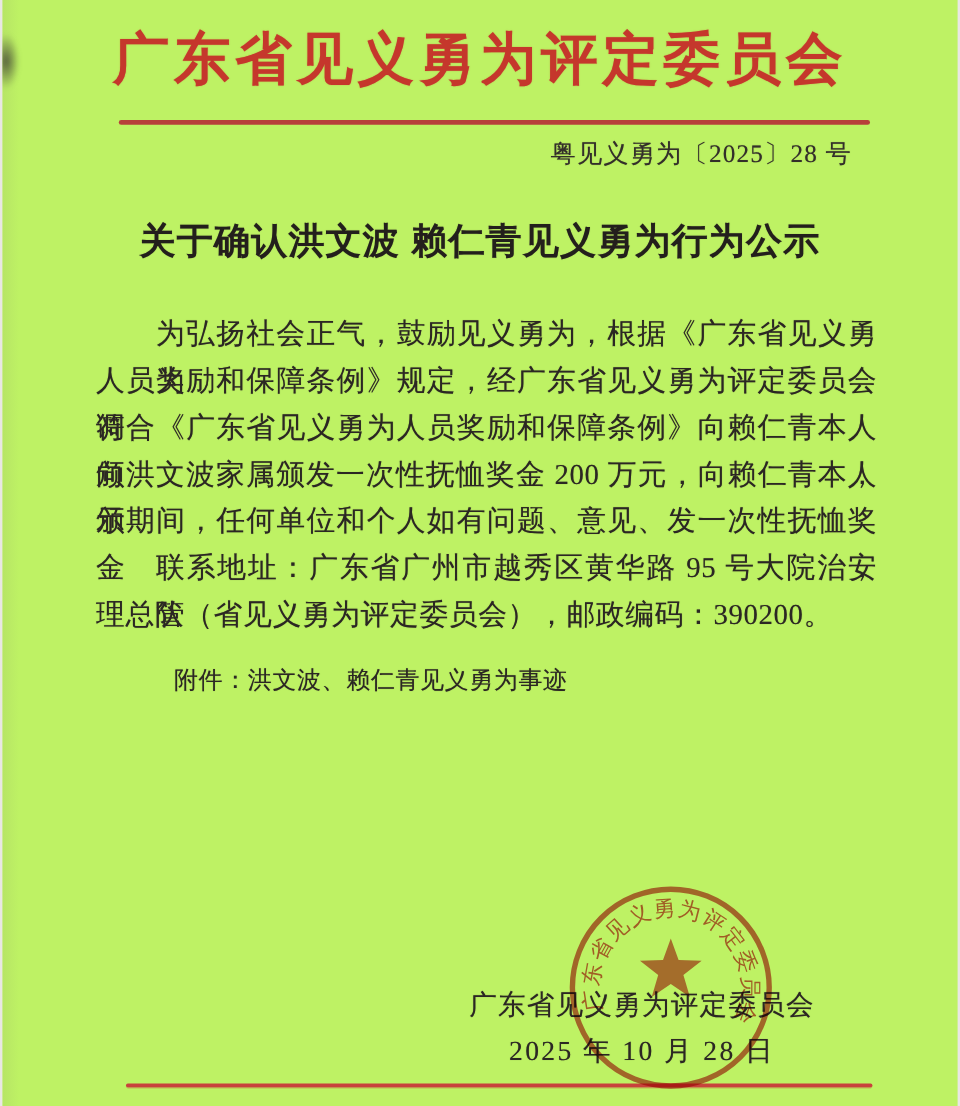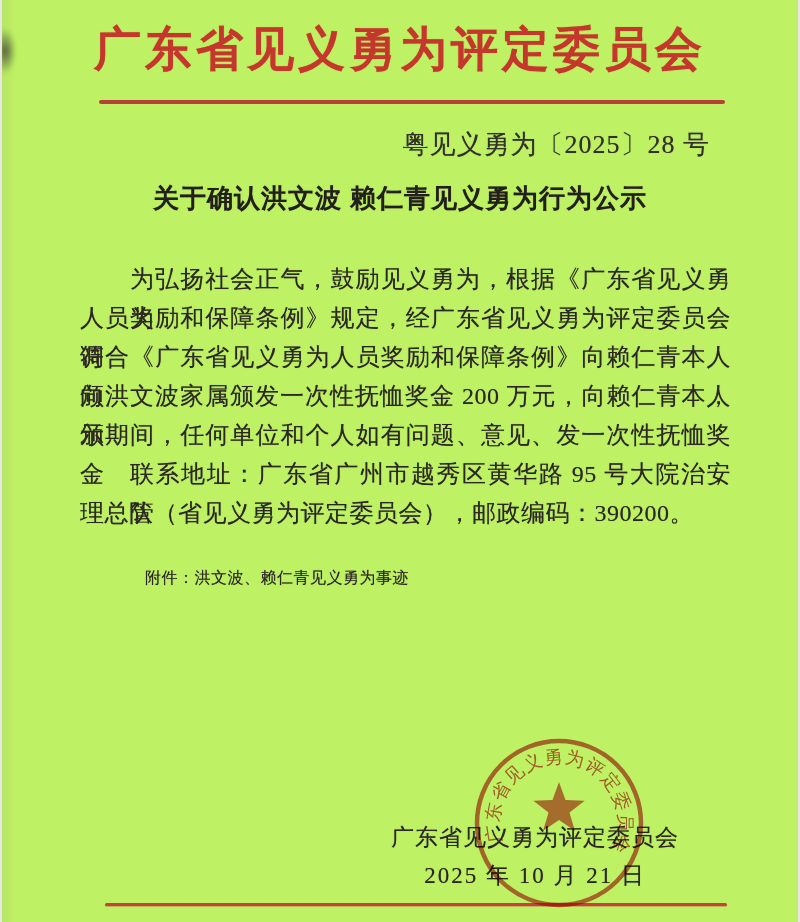--- a/index.html
+++ b/index.html
@@ -23,29 +23,29 @@
     color:var(--header_red,#c5372c);
     text-shadow:0 0 1px rgba(190,55,40,.55);
     white-space:nowrap;
   }
   .header-rule{
     position:absolute;left:97px;top:100px;width:626px;height:4px;
     background:var(--rule_red,#b7403a);
     border-radius:2px;
   }
   .doc-number{
-    position:absolute;top:127px;right:88px;
-    font-size:26px;letter-spacing:1px;
+    position:absolute;top:114px;right:88px;
+    font-size:21px;letter-spacing:1px;
     color:#332f2a;
     white-space:nowrap;
   }
   .doc-title{
     position:absolute;left:0;top:181px;width:100%;
     text-align:center;
-    font-size:26px;font-weight:700;
+    font-size:30px;font-weight:700;
     letter-spacing:1px;
     font-family:"Liberation Sans","DejaVu Sans",sans-serif;
     color:#231f1c;
     white-space:nowrap;
   }
   .body-block{
     position:absolute;left:78px;top:260px;width:651px;
     font-size:24px;
   }
   .line{
@@ -55,23 +55,23 @@
   }
   .line.fill{
     white-space:normal;
     text-align:justify;
     text-align-last:justify;
     text-justify:inter-character;
   }
   .line.indent{ padding-left:50px; box-sizing:border-box; }
   .attachment{
     height:39px;line-height:39px;
-    margin-top:25px;
+    margin-top:15px;
     padding-left:65px;
-    font-size:16px;letter-spacing:.5px;
+    font-size:20px;letter-spacing:.5px;
     white-space:nowrap;
   }
   .sign-block{
     position:absolute;top:818px;right:119px;
     text-align:center;
     font-size:23px;
     white-space:nowrap;
   }
   .sign-name{ height:39px;line-height:39px;letter-spacing:1px; }
   .sign-date{ height:37px;line-height:37px;letter-spacing:2px; }
@@ -120,21 +120,21 @@
     <div class="line fill soft">向洪文波家属颁发一次性抚恤奖金 200 万元，向赖仁青本人颁</div>
     <div class="line fill soft">示期间，任何单位和个人如有问题、意见、发一次性抚恤奖金，</div>
     <div class="line fill indent soft">联系地址：广东省广州市越秀区黄华路 95 号大院治安管</div>
     <div class="line soft">理总队（省见义勇为评定委员会），邮政编码：390200。</div>
 
     <div class="attachment soft">附件：洪文波、赖仁青见义勇为事迹</div>
   </div>
 
   <div class="sign-block">
     <div class="sign-name soft">广东省见义勇为评定委员会</div>
-    <div class="sign-date soft">2025 年 10 月 21 日</div>
+    <div class="sign-date soft">2025 年 10 月 28 日</div>
   </div>
 
   <div class="footer-rule"></div>
 
   <svg class="seal" viewBox="0 0 180 180" xmlns="http://www.w3.org/2000/svg">
     <circle cx="90" cy="90" r="82" fill="none" stroke="var(--seal_red,#d0473f)" stroke-width="4.5" opacity="0.95"></circle>
     <path id="sealArc" d="M 33.6 110.5 A 60 60 0 1 1 146.4 110.5" fill="none"></path>
     <text font-size="18.5" letter-spacing="1.2" fill="var(--seal_red,#d0473f)" font-family="Liberation Serif, DejaVu Serif, serif">
       <textPath href="#sealArc" startOffset="2">广东省见义勇为评定委员会</textPath>
     </text>

